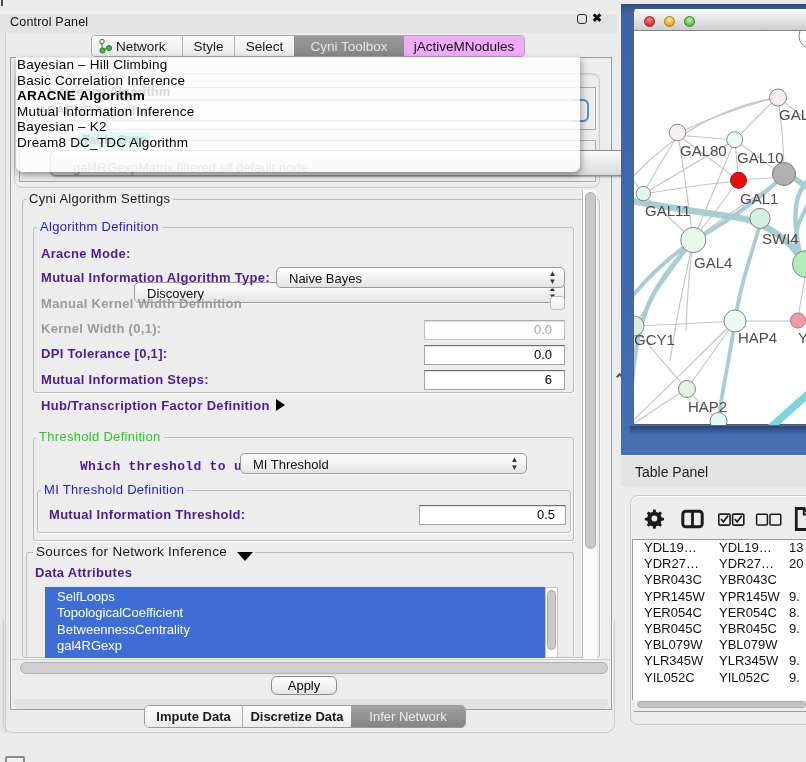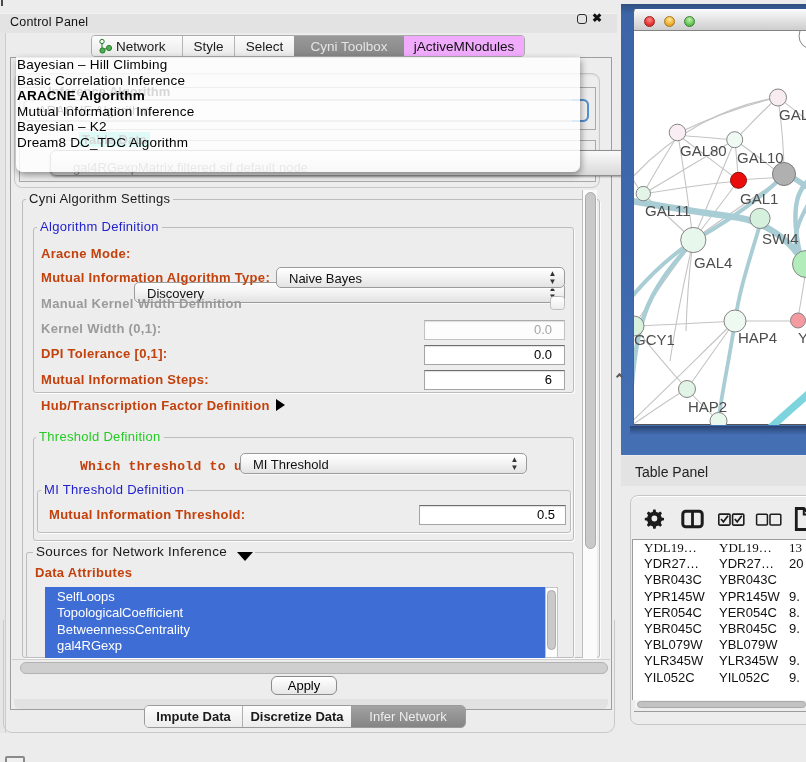--- a/index.html
+++ b/index.html
@@ -1,19 +1,19 @@
 <!DOCTYPE html>
 <html><head>
 <meta charset="utf-8">
 <style>
 * { margin:0; padding:0; box-sizing:border-box; }
 html,body { width:806px; height:762px; overflow:hidden; }
 body { background:#ececec; font-family:"Liberation Sans", sans-serif; position:relative; }
 .abs { position:absolute; }
-.b13 { font-weight:bold; font-size:13px; color:#c2410c; letter-spacing:.3px; }
+.b13 { font-weight:bold; font-size:13px; color:#4c1d95; letter-spacing:.3px; }
 .combo { position:absolute; border:1px solid #9b9b9b; border-radius:5px;
   background:linear-gradient(#ffffff,#f4f4f4 45%,#e3e3e3);
   box-shadow:inset 0 1px 0 #fff, 0 1px 0 rgba(255,255,255,.6);
   font-size:13px; color:#111; }
 .combo .ctext { position:absolute; left:12px; top:3px; }
 .combo .arr { position:absolute; right:7px; top:2px; width:9px; font-size:8px; line-height:8px; color:#333; text-align:center; }
 .tfield { position:absolute; background:#fff; border:1px solid #a5a5a5; border-top-color:#6e6e6e;
   font-size:13px; color:#000; text-align:right; padding-right:12px; box-shadow:inset 0 1px 1px rgba(0,0,0,.12); }
 .group { position:absolute; border:1px solid #bdbdbd; border-radius:3px; box-shadow:inset 0 0 0 0 #fff, 1px 1px 0 rgba(255,255,255,.8); }
 .glabel { position:absolute; top:-8px; background:#ededed; padding:0 3px; font-size:13px; line-height:15px; letter-spacing:.3px; }
@@ -248,21 +248,21 @@
     <path d="M 104.8 24 l 2.4 2.8 l 4.6 -6" stroke-width="1.7"></path>
     <rect x="126.6" y="19.3" width="10.8" height="10.6" rx="1" stroke-width="1.5"></rect>
     <rect x="140" y="19.3" width="10.8" height="10.6" rx="1" stroke-width="1.5"></rect>
     <path d="M 166.3 13.5 h 7.5 l 6 6 v 15 h -13.5 z" stroke-width="2.8"></path>
     <path d="M 173.8 13.5 v 6 h 6" stroke-width="2"></path>
   </g>
 </svg>
 
 <div class="abs" style="left:632px;top:539px;width:174px;height:161px;background:#fff;border-top:1px solid #9c9c9c;border-left:1px solid #9c9c9c;overflow:hidden;font-size:13px;color:#111;">
   <div style="line-height:16.2px;padding-left:11px;">
-    <div style="display:flex;font-family:Liberation Serif, serif;">
+    <div style="display:flex;">
         <div style="width:75px;">YDL19…</div>
         <div style="width:70px;">YDL19…</div>
         <div>13</div>
       </div>
     <div style="display:flex;">
         <div style="width:75px;">YDR27…</div>
         <div style="width:70px;">YDR27…</div>
         <div>20</div>
       </div>
     <div style="display:flex;">

